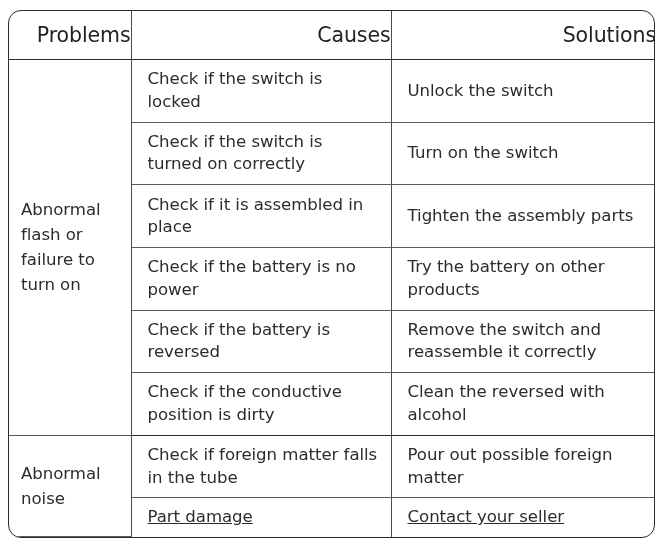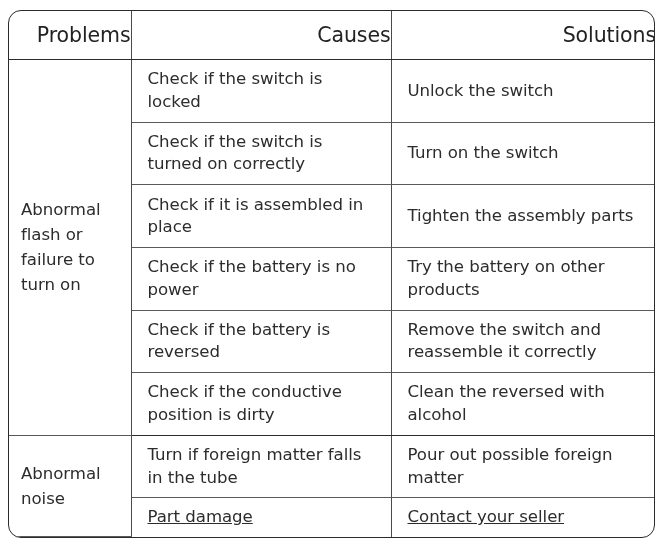--- a/index.html
+++ b/index.html
@@ -143,21 +143,21 @@
           <td class="cell-cause">Check if the battery is reversed</td>
           <td class="cell-solution last-col">Remove the switch and reassemble it correctly</td>
         </tr>
         <tr class="section-end">
           <td class="cell-cause">Check if the conductive position is dirty</td>
           <td class="cell-solution last-col">Clean the reversed with alcohol</td>
         </tr>
 
         <tr>
           <td class="group-label" rowspan="2">Abnormal noise</td>
-          <td class="cell-cause">Turn if foreign matter falls in the tube</td>
+          <td class="cell-cause">Check if foreign matter falls in the tube</td>
           <td class="cell-solution last-col">Pour out possible foreign matter</td>
         </tr>
         <tr class="table-last">
           <td class="cell-cause">Part damage</td>
           <td class="cell-solution last-col">Contact your seller</td>
         </tr>
 
       </tbody>
     </table>
   </div>

